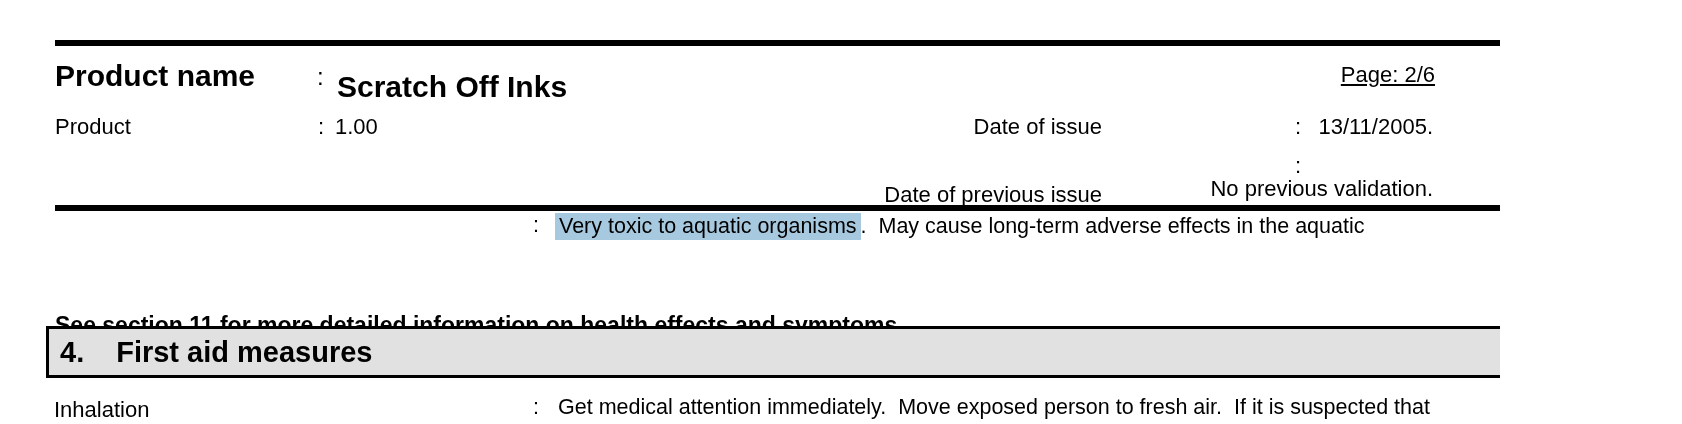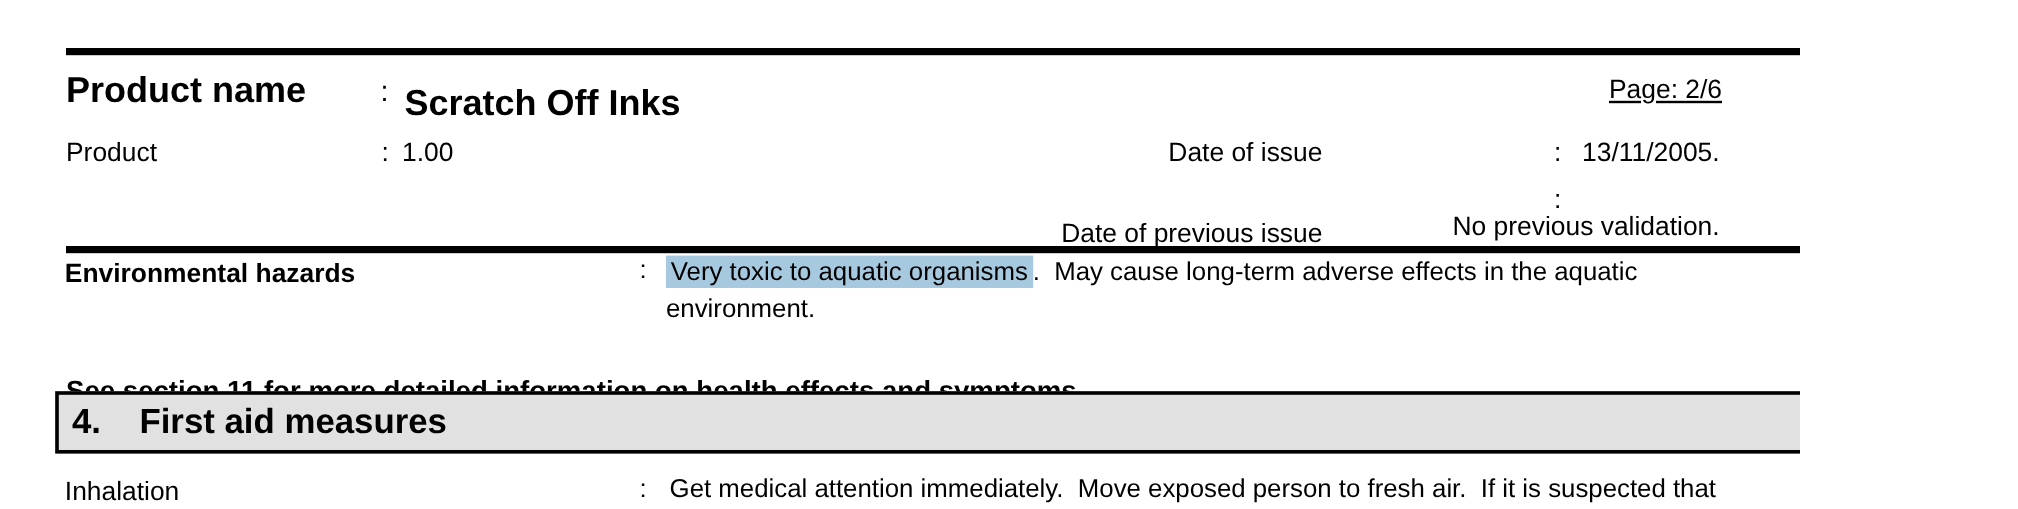--- a/index.html
+++ b/index.html
@@ -78,23 +78,22 @@
   <span class="hrow doi-label">Date of issue</span>
   <span class="hrow doi-colon">:</span>
   <span class="hrow doi-value">13/11/2005.</span>
 
   <span class="hrow dpi-label">Date of previous issue</span>
   <span class="hrow dpi-colon">:</span>
   <span class="hrow dpi-value">No previous validation.</span>
 
   <div class="rule rule-mid" style="background: rgb(0, 0, 0);"></div>
 
-  <span class="env-label">Environmental hazards</span>
   <span class="env-colon">:</span>
-  <div class="env-value"><span class="hl" style="background: rgb(167, 201, 223);">Very toxic to aquatic organisms</span><span>.  May cause long-term adverse effects in the aquatic</span><br><span>environment.</span></div>
+  <div class="env-value"><span class="hl" style="background: rgb(167, 201, 223);">Very toxic to aquatic organisms</span><span>.  May cause long-term adverse effects in the aquatic</span><br></div>
 
   <span class="note">See section 11 for more detailed information on health effects and symptoms.</span>
 
   <div class="section-box" style="background: rgb(225, 225, 225);">
     <span class="section-number">4.</span>
     <span class="section-title">First aid measures</span>
   </div>
 
   <span class="inh-label">Inhalation</span>
   <span class="inh-colon">:</span>

